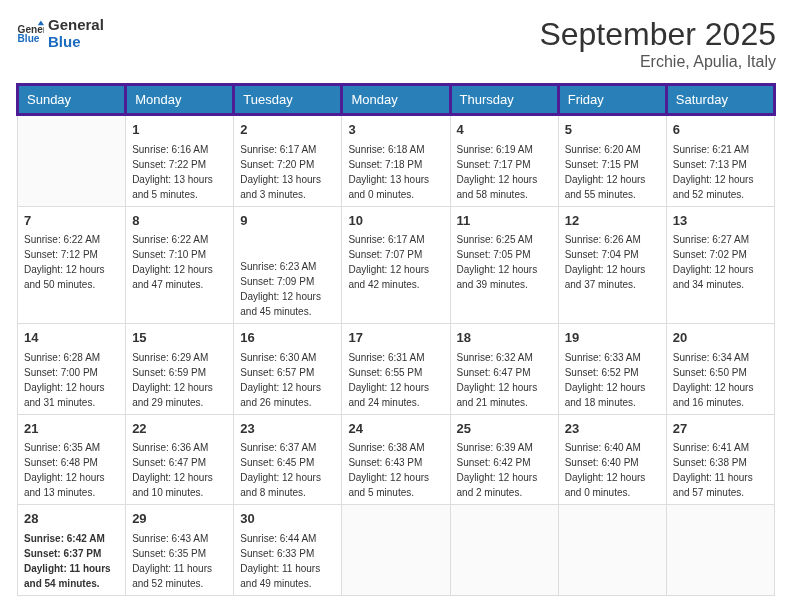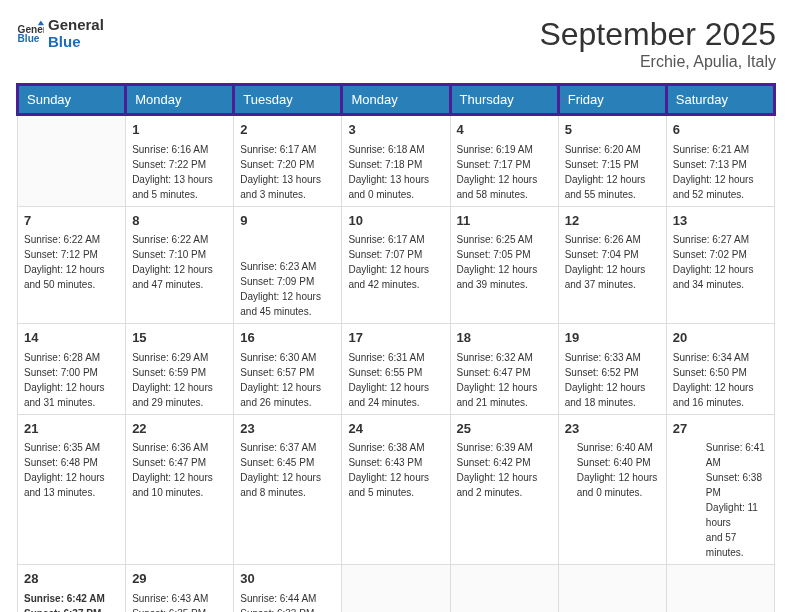--- a/index.html
+++ b/index.html
@@ -284,28 +284,28 @@
         </td>
         <td>
           <span class="day-num">25</span>
           <div class="day-info" style="white-space: pre-line;">Sunrise: 6:39 AM
 Sunset: 6:42 PM
 Daylight: 12 hours
 and 2 minutes.</div>
         </td>
         <td>
           <span class="day-num">23</span>
-          <div class="day-info" style="white-space: pre-line; margin-left: 12px;">Sunrise: 6:40 AM
+          <div class="day-info" style="white-space: pre-line;">Sunrise: 6:40 AM
 Sunset: 6:40 PM
 Daylight: 12 hours
 and 0 minutes.</div>
         </td>
         <td>
           <span class="day-num">27</span>
-          <div class="day-info" style="white-space: pre-line; margin-left: 33px;">Sunrise: 6:41 AM
+          <div class="day-info" style="white-space: pre-line;">Sunrise: 6:41 AM
 Sunset: 6:38 PM
 Daylight: 11 hours
 and 57 minutes.</div>
         </td>
       </tr>
       <tr>
         <td>
           <span class="day-num">28</span>
           <div class="day-info" style="white-space: pre-line; font-weight: bold;">Sunrise: 6:42 AM
 Sunset: 6:37 PM

